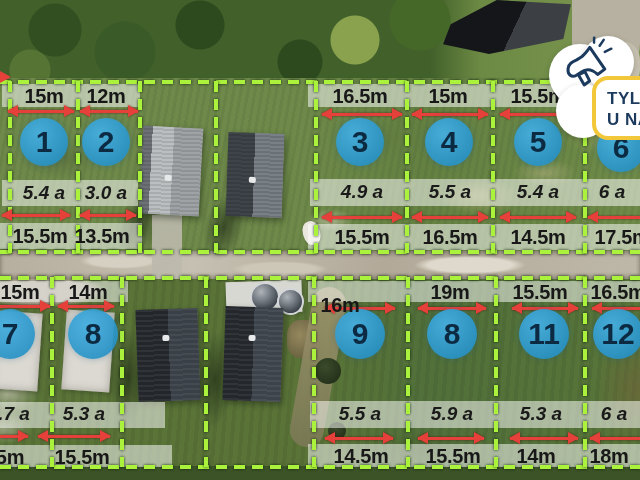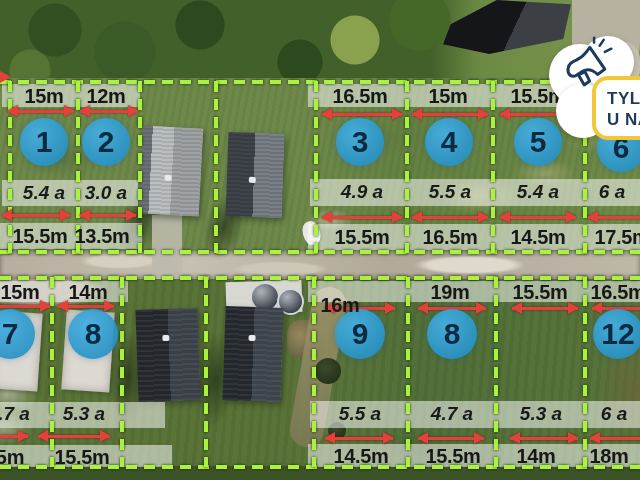--- a/index.html
+++ b/index.html
@@ -242,40 +242,41 @@
 
   <div class="abs dim" style="left:20px;top:281px;">15m</div>
   <div class="abs dim" style="left:88px;top:281px;">14m</div>
   <div class="abs dim" style="left:340px;top:281px;margin-top:13px;">16m</div>
   <div class="abs dim" style="left:450px;top:281px;">19m</div>
   <div class="abs dim" style="left:540px;top:281px;">15.5m</div>
   <div class="abs dim" style="left:618px;top:281px;">16.5m</div>
   <div class="abs area" style="left:14px;top:403px;">.7 a</div>
   <div class="abs area" style="left:84px;top:403px;">5.3 a</div>
   <div class="abs area" style="left:360px;top:403px;">5.5 a</div>
-  <div class="abs area" style="left:452px;top:403px;">4.7 a</div>
+  <div class="abs area" style="left:452px;top:403px;">5.9 a</div>
   <div class="abs area" style="left:541px;top:403px;">5.3 a</div>
   <div class="abs area" style="left:614px;top:403px;">6 a</div>
   <div class="abs dim" style="left:10px;top:446px;">5m</div>
   <div class="abs dim" style="left:82px;top:446px;">15.5m</div>
   <div class="abs dim" style="left:361px;top:445px;">14.5m</div>
   <div class="abs dim" style="left:453px;top:445px;">15.5m</div>
   <div class="abs dim" style="left:536px;top:445px;">14m</div>
   <div class="abs dim" style="left:609px;top:445px;">18m</div>
 
   <div class="abs circle" style="left:44px;top:142px;">1</div>
   <div class="abs circle" style="left:106px;top:142px;">2</div>
   <div class="abs circle" style="left:360px;top:142px;">3</div>
   <div class="abs circle" style="left:449px;top:142px;">4</div>
   <div class="abs circle" style="left:538px;top:142px;">5</div>
   <div class="abs circle" style="left:621px;top:148px;">6</div>
   <div class="abs circle circleB" style="left:10px;top:334px;">7</div>
   <div class="abs circle circleB" style="left:93px;top:334px;">8</div>
   <div class="abs circle circleB" style="left:360px;top:334px;">9</div>
   <div class="abs circle circleB" style="left:452px;top:334px;">8</div>
+  <div class="abs circle circleB" style="left:544px;top:334px;">11</div>
   <div class="abs circle circleB" style="left:618px;top:334px;">12</div>
 
   <div class="abs cloud" style="left:549px;top:44px;width:62px;height:62px;"></div>
   <div class="abs cloud" style="left:582px;top:36px;width:52px;height:52px;"></div>
   <div class="abs cloud" style="left:556px;top:84px;width:54px;height:54px;"></div>
   <svg class="abs mega" width="56" height="56" viewBox="0 0 56 56">
     <g fill="#ffffff" stroke="#1c3a5e" stroke-width="3" stroke-linejoin="round">
       <path d="M33 10 L44 34 L36 38 C30 30 24 31 20 33 L15 35 C10 37 6 33 8 27 C9 22 14 21 18 20 L23 18 C27 16 30 13 33 10 Z"></path>
       <path d="M17 35 L21 46 L27 43 L24 33 Z"></path>
     </g>

